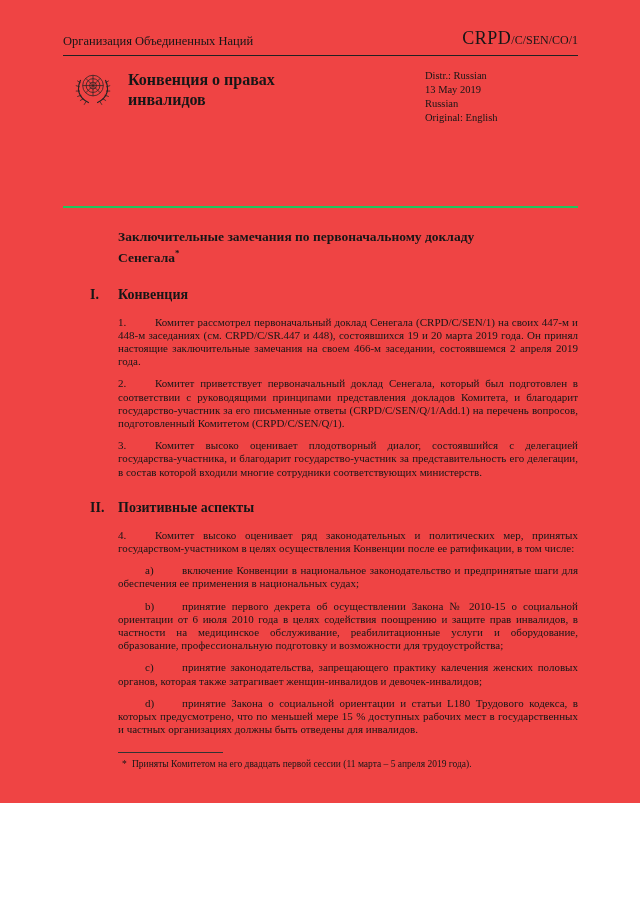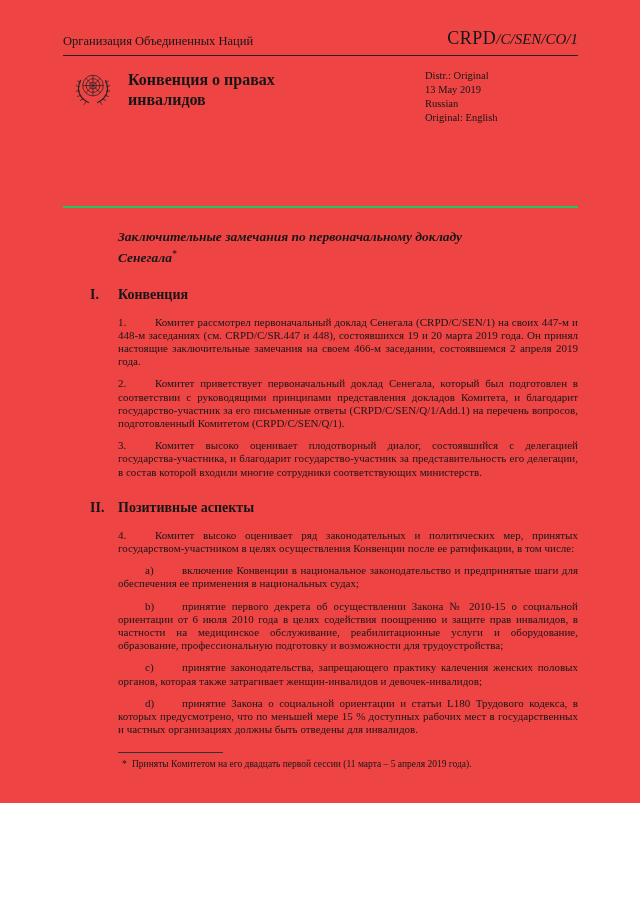--- a/index.html
+++ b/index.html
@@ -7,33 +7,33 @@
   body { font-family:"Liberation Serif", serif; color:#161616; }
   .page { position:relative; width:640px; height:803px; background:#ef4444; overflow:hidden; }
   .content { padding:28px 62px 0 63px; }
 
   
   .topbar { display:flex; justify-content:space-between; align-items:flex-end;
             border-bottom:1px solid #222; padding-bottom:6px; }
   .org-name { font-size:12.5px; }
   .doc-symbol { white-space:nowrap; }
   .doc-symbol .big { font-size:18px; letter-spacing:.5px; }
-  .doc-symbol .small { font-size:15px;font-style:italic; }
+  .doc-symbol .small { font-size:12px; }
 
   
   .masthead { display:flex; align-items:flex-start; padding-top:11px; height:152px;
               border-bottom:2px solid #22c55e; }
   .emblem { width:65px; flex:0 0 65px; padding-left:8px; }
   .mast-title { flex:1; font-size:16px; font-weight:bold; line-height:1.22; max-width:180px; padding-top:3px; }
   .mast-spacer { flex:1; }
   .distr { width:153px; flex:0 0 153px; font-size:10.5px; line-height:14px; padding-top:2px; }
 
   
   .committee { margin-top:13px; font-size:11px; font-weight:bold; }
-  .doc-title { margin:20px 0 0 55px; font-size:13.5px; font-weight:bold; line-height:17px; max-width:380px;font-style:italic; }
+  .doc-title { margin:20px 0 0 55px; font-size:13.5px; font-weight:bold; line-height:17px; max-width:380px; }
   .doc-title sup { font-size:9px; }
   .sec-head { font-size:14px; font-weight:bold; margin:21px 0 13px; }
   .sec-num { display:inline-block; width:28px; margin-left:27px; }
   .para { text-align:justify; font-size:11px; line-height:13.2px; margin:0 0 9px 55px; max-width:460px; }
   .pnum { display:inline-block; width:37px; }
   .sub .pnum { margin-left:27px; }
 
   
   .footnote-area { margin:16px 0 0 55px; }
   .fn-rule { width:105px; border-top:1px solid #333; margin-bottom:5px; }
@@ -78,21 +78,21 @@
           </g>
           <g fill="none" stroke="#222" stroke-width="1.1">
             <path d="M14 23 l-5 -3 M13 29 l-6 -2 M13 35 l-6 0 M15 41 l-6 2 M18 46 l-5 3 M22 50 l-3 5"></path>
             <path d="M50 23 l5 -3 M51 29 l6 -2 M51 35 l6 0 M49 41 l6 2 M46 46 l5 3 M42 50 l3 5"></path>
           </g>
         </svg>
       </div>
       <div class="mast-title">Конвенция о правах инвалидов</div>
       <div class="mast-spacer"></div>
       <div class="distr">
-        <div>Distr.: Original</div>
+        <div>Distr.: Russian</div>
         <div>13 May 2019</div>
         <div>Russian</div>
         <div>Original: English</div>
       </div>
     </div>
 
 
     <h1 class="doc-title"><span>Заключительные замечания по первоначальному докладу Сенегала</span><sup>*</sup></h1>
 
     <h2 class="sec-head">

